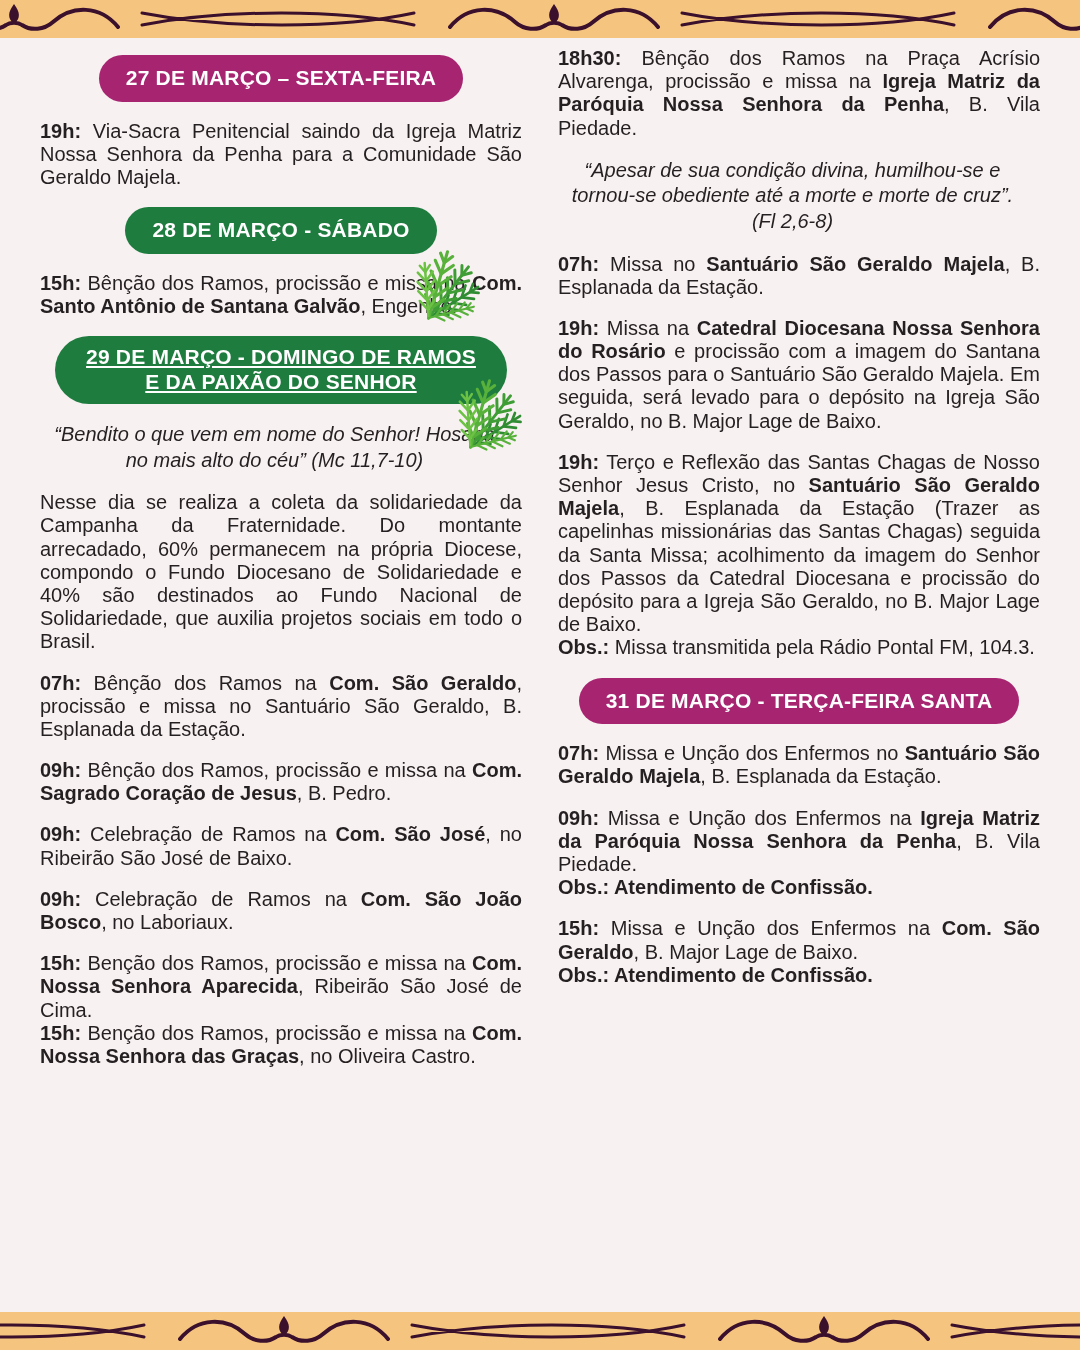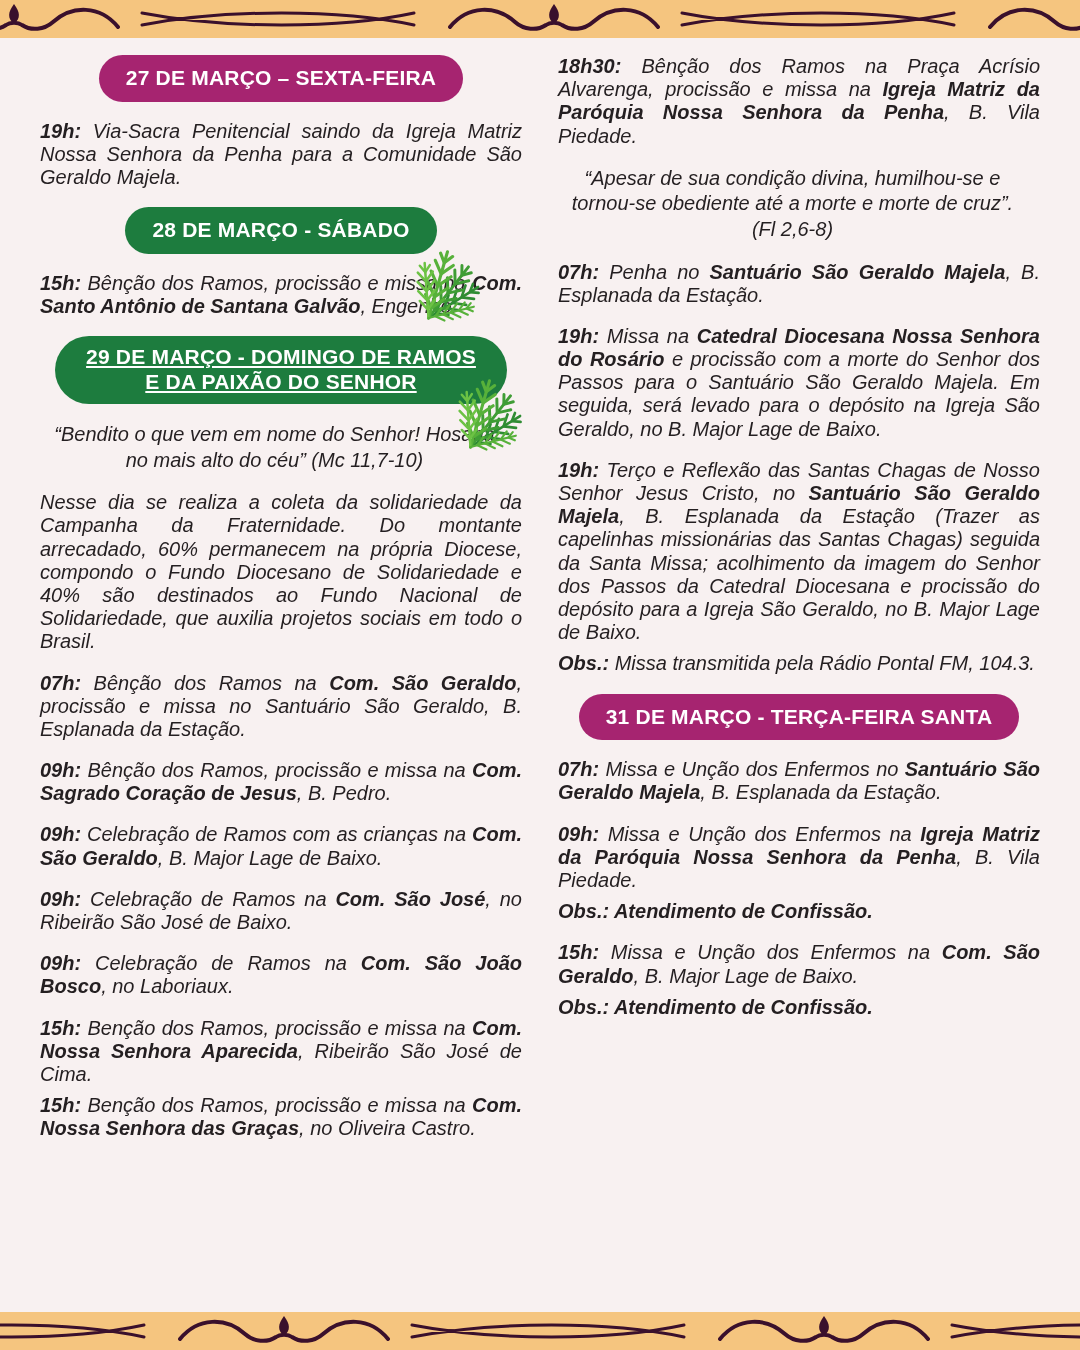--- a/index.html
+++ b/index.html
@@ -15,21 +15,21 @@
   .col{width:482px;}
   .pill-row{position:relative;display:flex;justify-content:center;margin:8px 0 18px 0;}
   .pill{
     border-radius:999px;color:#fff;font-weight:bold;font-size:21px;
     padding:11px 27px;text-align:center;line-height:1.18;letter-spacing:.2px;
     position:relative;z-index:1;
   }
   .pill.pink{background:var(--pink,#a62470);}
   .pill.green{background:var(--green,#1d7c3e);}
   .palm{position:absolute;top:-20px;left:50%;z-index:2;pointer-events:none;}
-  .para{font-size:20px;line-height:1.16;text-align:justify;margin:8px 0 18px 0;font-style:italic;}
+  .para{font-size:20px;line-height:1.16;text-align:justify;margin:0 0 18px 0;}
   .para.tight{margin-bottom:0;}
   .quote{
     font-size:20px;line-height:1.28;font-style:italic;text-align:center;
     margin:2px 19px 18px 6px;
   }
   .para b{font-weight:bold;}
   .hidden-defs{position:absolute;width:0;height:0;overflow:hidden;}
 </style>
 </head>
 <body>
@@ -98,31 +98,30 @@
         <div class="pill-row">
           <div class="pill green" style="max-width: 392px; padding: 9px 30px; text-decoration: underline;"><span>29 DE MARÇO - DOMINGO DE RAMOS E DA PAIXÃO DO SENHOR</span></div>
           <svg class="palm" width="118" height="140" viewBox="0 0 120 140" style="margin-left: 160px;">
     <use href="#palm-tuft"></use>
   </svg>
         </div>
         <div class="quote">“Bendito o que vem em nome do Senhor! Hosana no mais alto do céu” (Mc 11,7-10)</div>
         <p class="para"><span>Nesse dia se realiza a coleta da solidariedade da Campanha da Fraternidade. Do montante arrecadado, 60% permanecem na própria Diocese, compondo o Fundo Diocesano de Solidariedade e 40% são destinados ao Fundo Nacional de Solidariedade, que auxilia projetos sociais em todo o Brasil.</span></p>
         <p class="para"><b>07h:</b><span> Bênção dos Ramos na </span><b>Com. São Geraldo</b><span>, procissão e missa no Santuário São Geraldo, B. Esplanada da Estação.</span></p>
         <p class="para"><b>09h:</b><span> Bênção dos Ramos, procissão e missa na </span><b>Com. Sagrado Coração de Jesus</b><span>, B. Pedro.</span></p>
-        <p class="para"><b>09h:</b><span> Celebração de Ramos com as crianças na </span><b>Com. São Geraldo</b><span>, B. Major Lage de Baixo.</span></p>
         <p class="para"><b>09h:</b><span> Celebração de Ramos na </span><b>Com. São José</b><span>, no Ribeirão São José de Baixo.</span></p>
         <p class="para"><b>09h:</b><span> Celebração de Ramos na </span><b>Com. São João Bosco</b><span>, no Laboriaux.</span></p>
         <p class="para tight"><b>15h:</b><span> Benção dos Ramos, procissão e missa na </span><b>Com. Nossa Senhora Aparecida</b><span>, Ribeirão São José de Cima.</span></p>
         <p class="para"><b>15h:</b><span> Benção dos Ramos, procissão e missa na </span><b>Com. Nossa Senhora das Graças</b><span>, no Oliveira Castro.</span></p>
       </div>
     <div class="col" id="col-right">
         <p class="para"><b>18h30:</b><span> Bênção dos Ramos na Praça Acrísio Alvarenga, procissão e missa na </span><b>Igreja Matriz da Paróquia Nossa Senhora da Penha</b><span>, B. Vila Piedade.</span></p>
         <div class="quote">“Apesar de sua condição divina, humilhou-se e tornou-se obediente até a morte e morte de cruz”. (Fl 2,6-8)</div>
-        <p class="para"><b>07h:</b><span> Penha no </span><b>Santuário São Geraldo Majela</b><span>, B. Esplanada da Estação.</span></p>
-        <p class="para"><b>19h:</b><span> Missa na </span><b>Catedral Diocesana Nossa Senhora do Rosário</b><span> e procissão com a morte do Senhor dos Passos para o Santuário São Geraldo Majela. Em seguida, será levado para o depósito na Igreja São Geraldo, no B. Major Lage de Baixo.</span></p>
+        <p class="para"><b>07h:</b><span> Missa no </span><b>Santuário São Geraldo Majela</b><span>, B. Esplanada da Estação.</span></p>
+        <p class="para"><b>19h:</b><span> Missa na </span><b>Catedral Diocesana Nossa Senhora do Rosário</b><span> e procissão com a imagem do Santana dos Passos para o Santuário São Geraldo Majela. Em seguida, será levado para o depósito na Igreja São Geraldo, no B. Major Lage de Baixo.</span></p>
         <p class="para tight"><b>19h:</b><span> Terço e Reflexão das Santas Chagas de Nosso Senhor Jesus Cristo, no </span><b>Santuário São Geraldo Majela</b><span>, B. Esplanada da Estação (Trazer as capelinhas missionárias das Santas Chagas) seguida da Santa Missa; acolhimento da imagem do Senhor dos Passos da Catedral Diocesana e procissão do depósito para a Igreja São Geraldo, no B. Major Lage de Baixo.</span></p>
         <p class="para"><b>Obs.:</b><span> Missa transmitida pela Rádio Pontal FM, 104.3.</span></p>
         <div class="pill-row">
           <div class="pill pink"><span>31 DE MARÇO - TERÇA-FEIRA SANTA</span></div>
         </div>
         <p class="para"><b>07h:</b><span> Missa e Unção dos Enfermos no </span><b>Santuário São Geraldo Majela</b><span>, B. Esplanada da Estação.</span></p>
         <p class="para tight"><b>09h:</b><span> Missa e Unção dos Enfermos na </span><b>Igreja Matriz da Paróquia Nossa Senhora da Penha</b><span>, B. Vila Piedade.</span></p>
         <p class="para"><b>Obs.: Atendimento de Confissão.</b></p>
         <p class="para tight"><b>15h:</b><span> Missa e Unção dos Enfermos na </span><b>Com. São Geraldo</b><span>, B. Major Lage de Baixo.</span></p>
         <p class="para tight"><b>Obs.: Atendimento de Confissão.</b></p>

